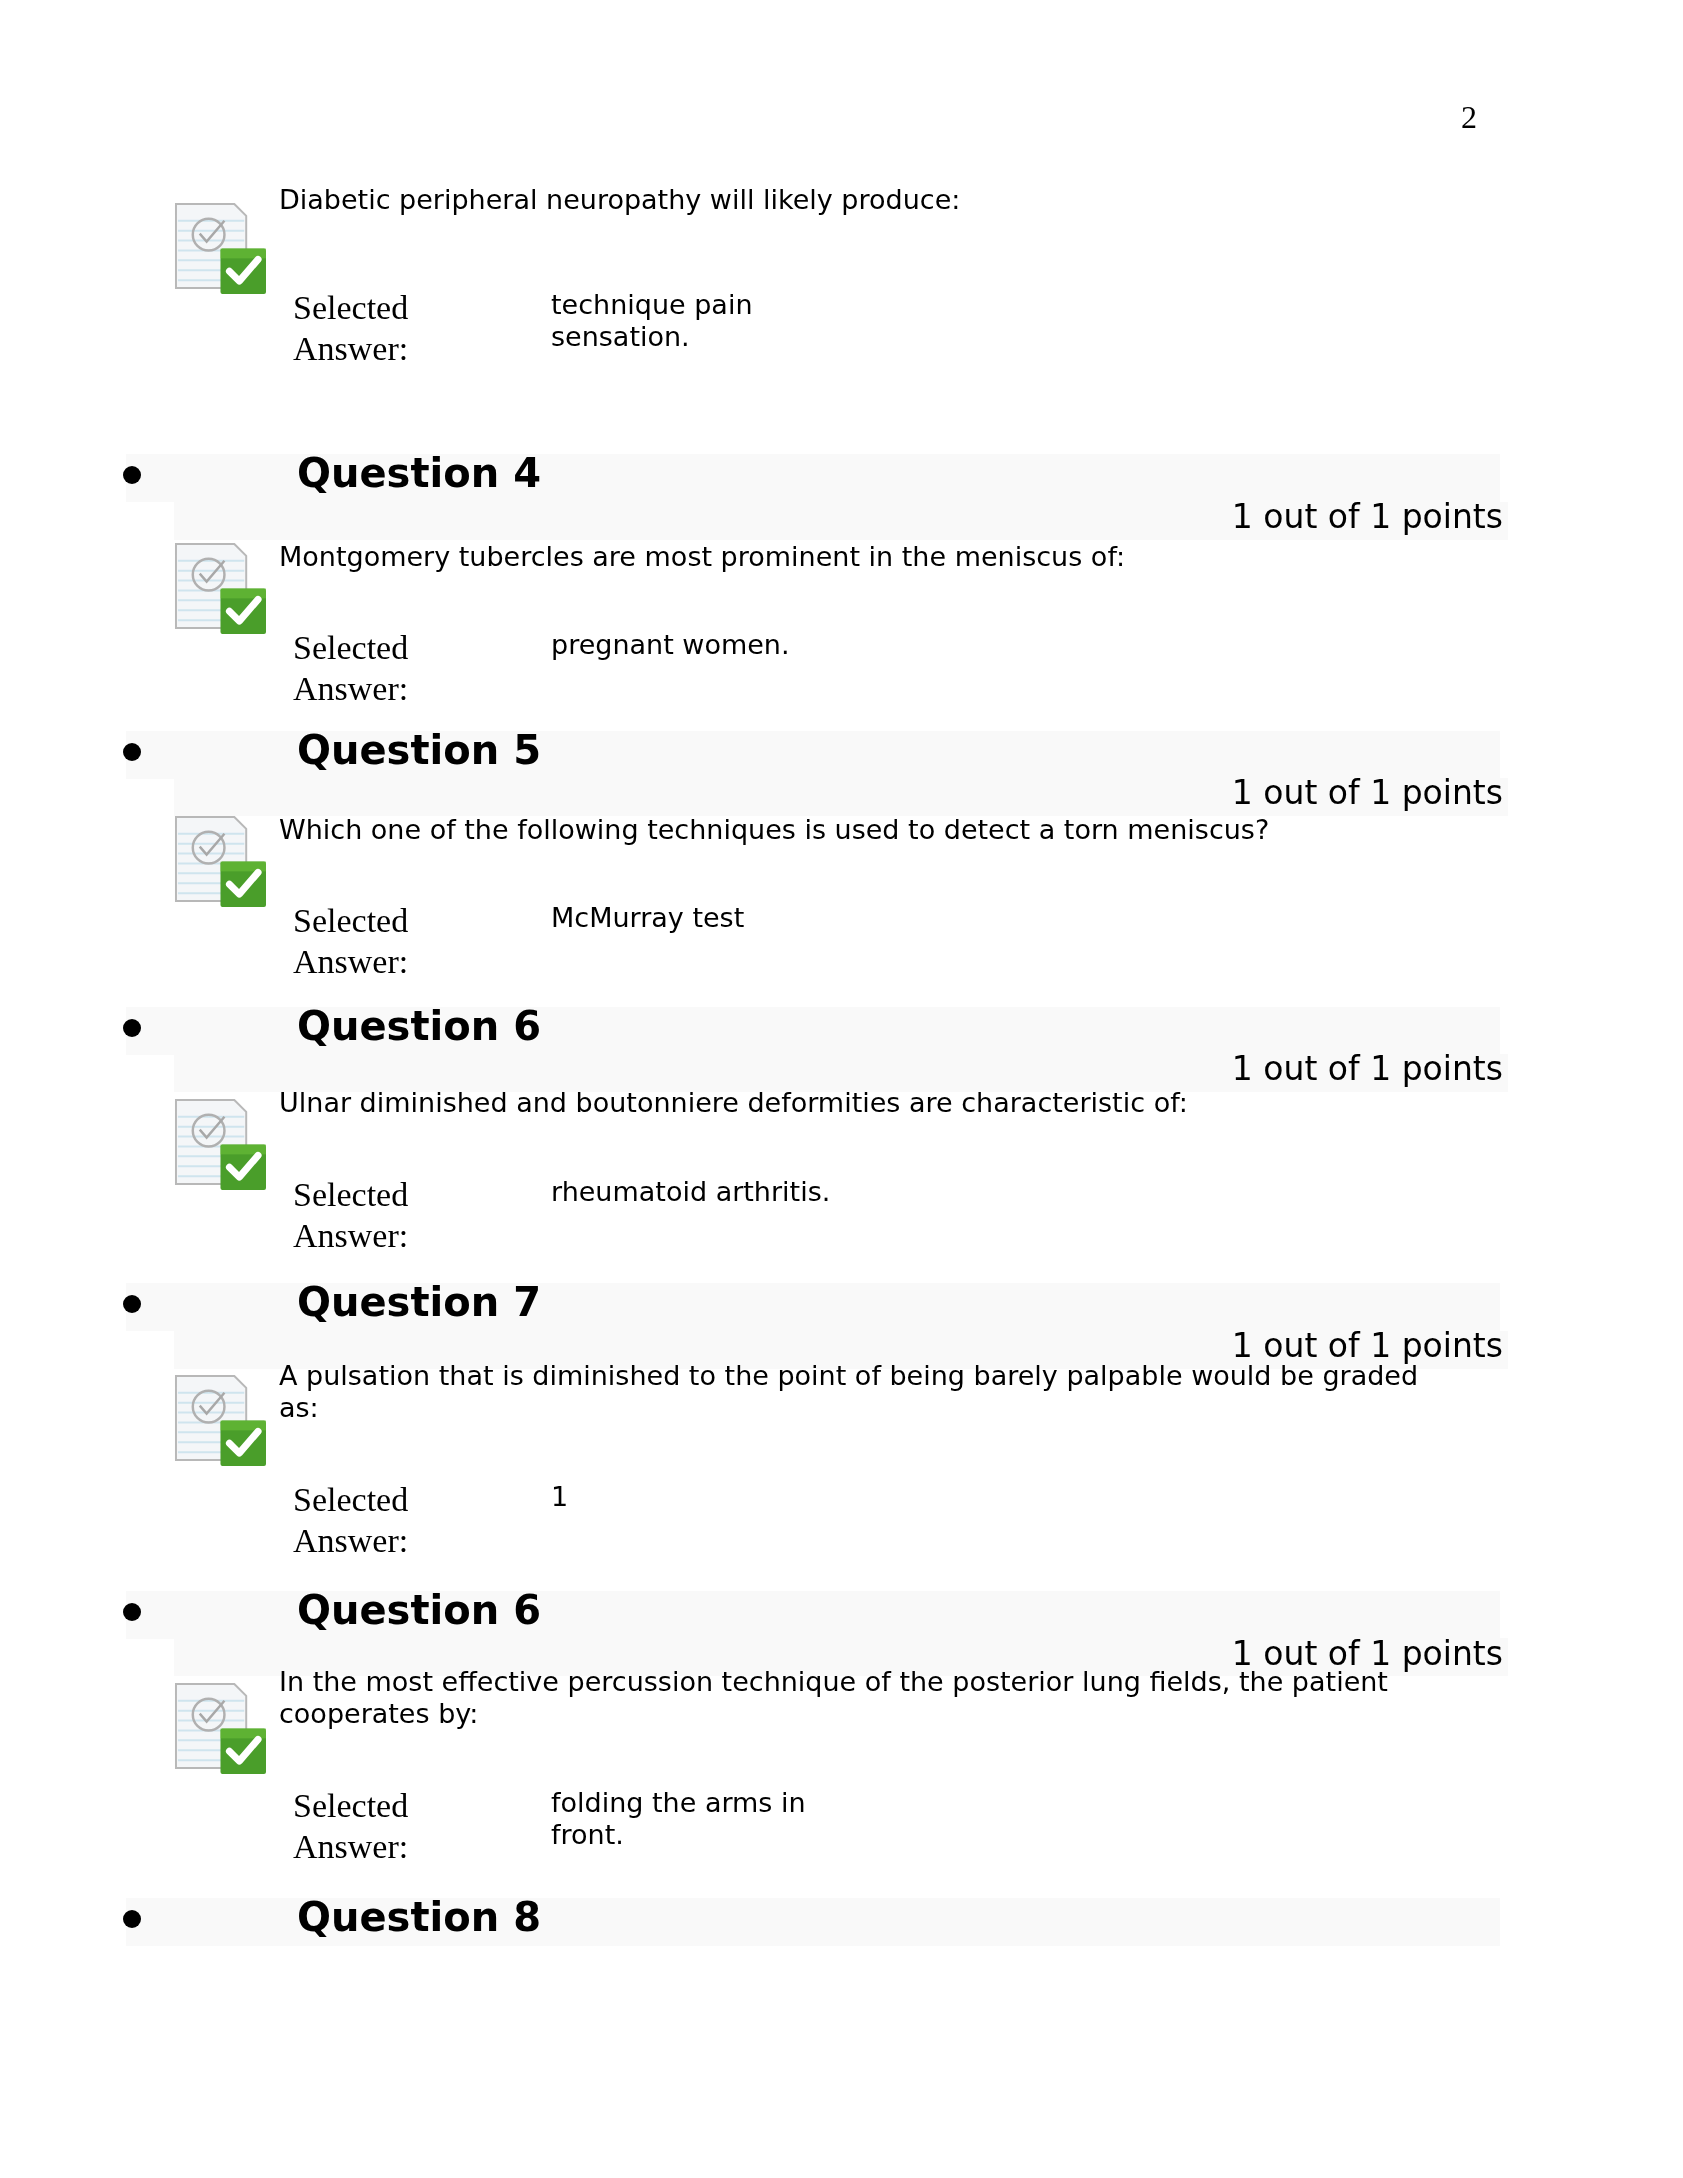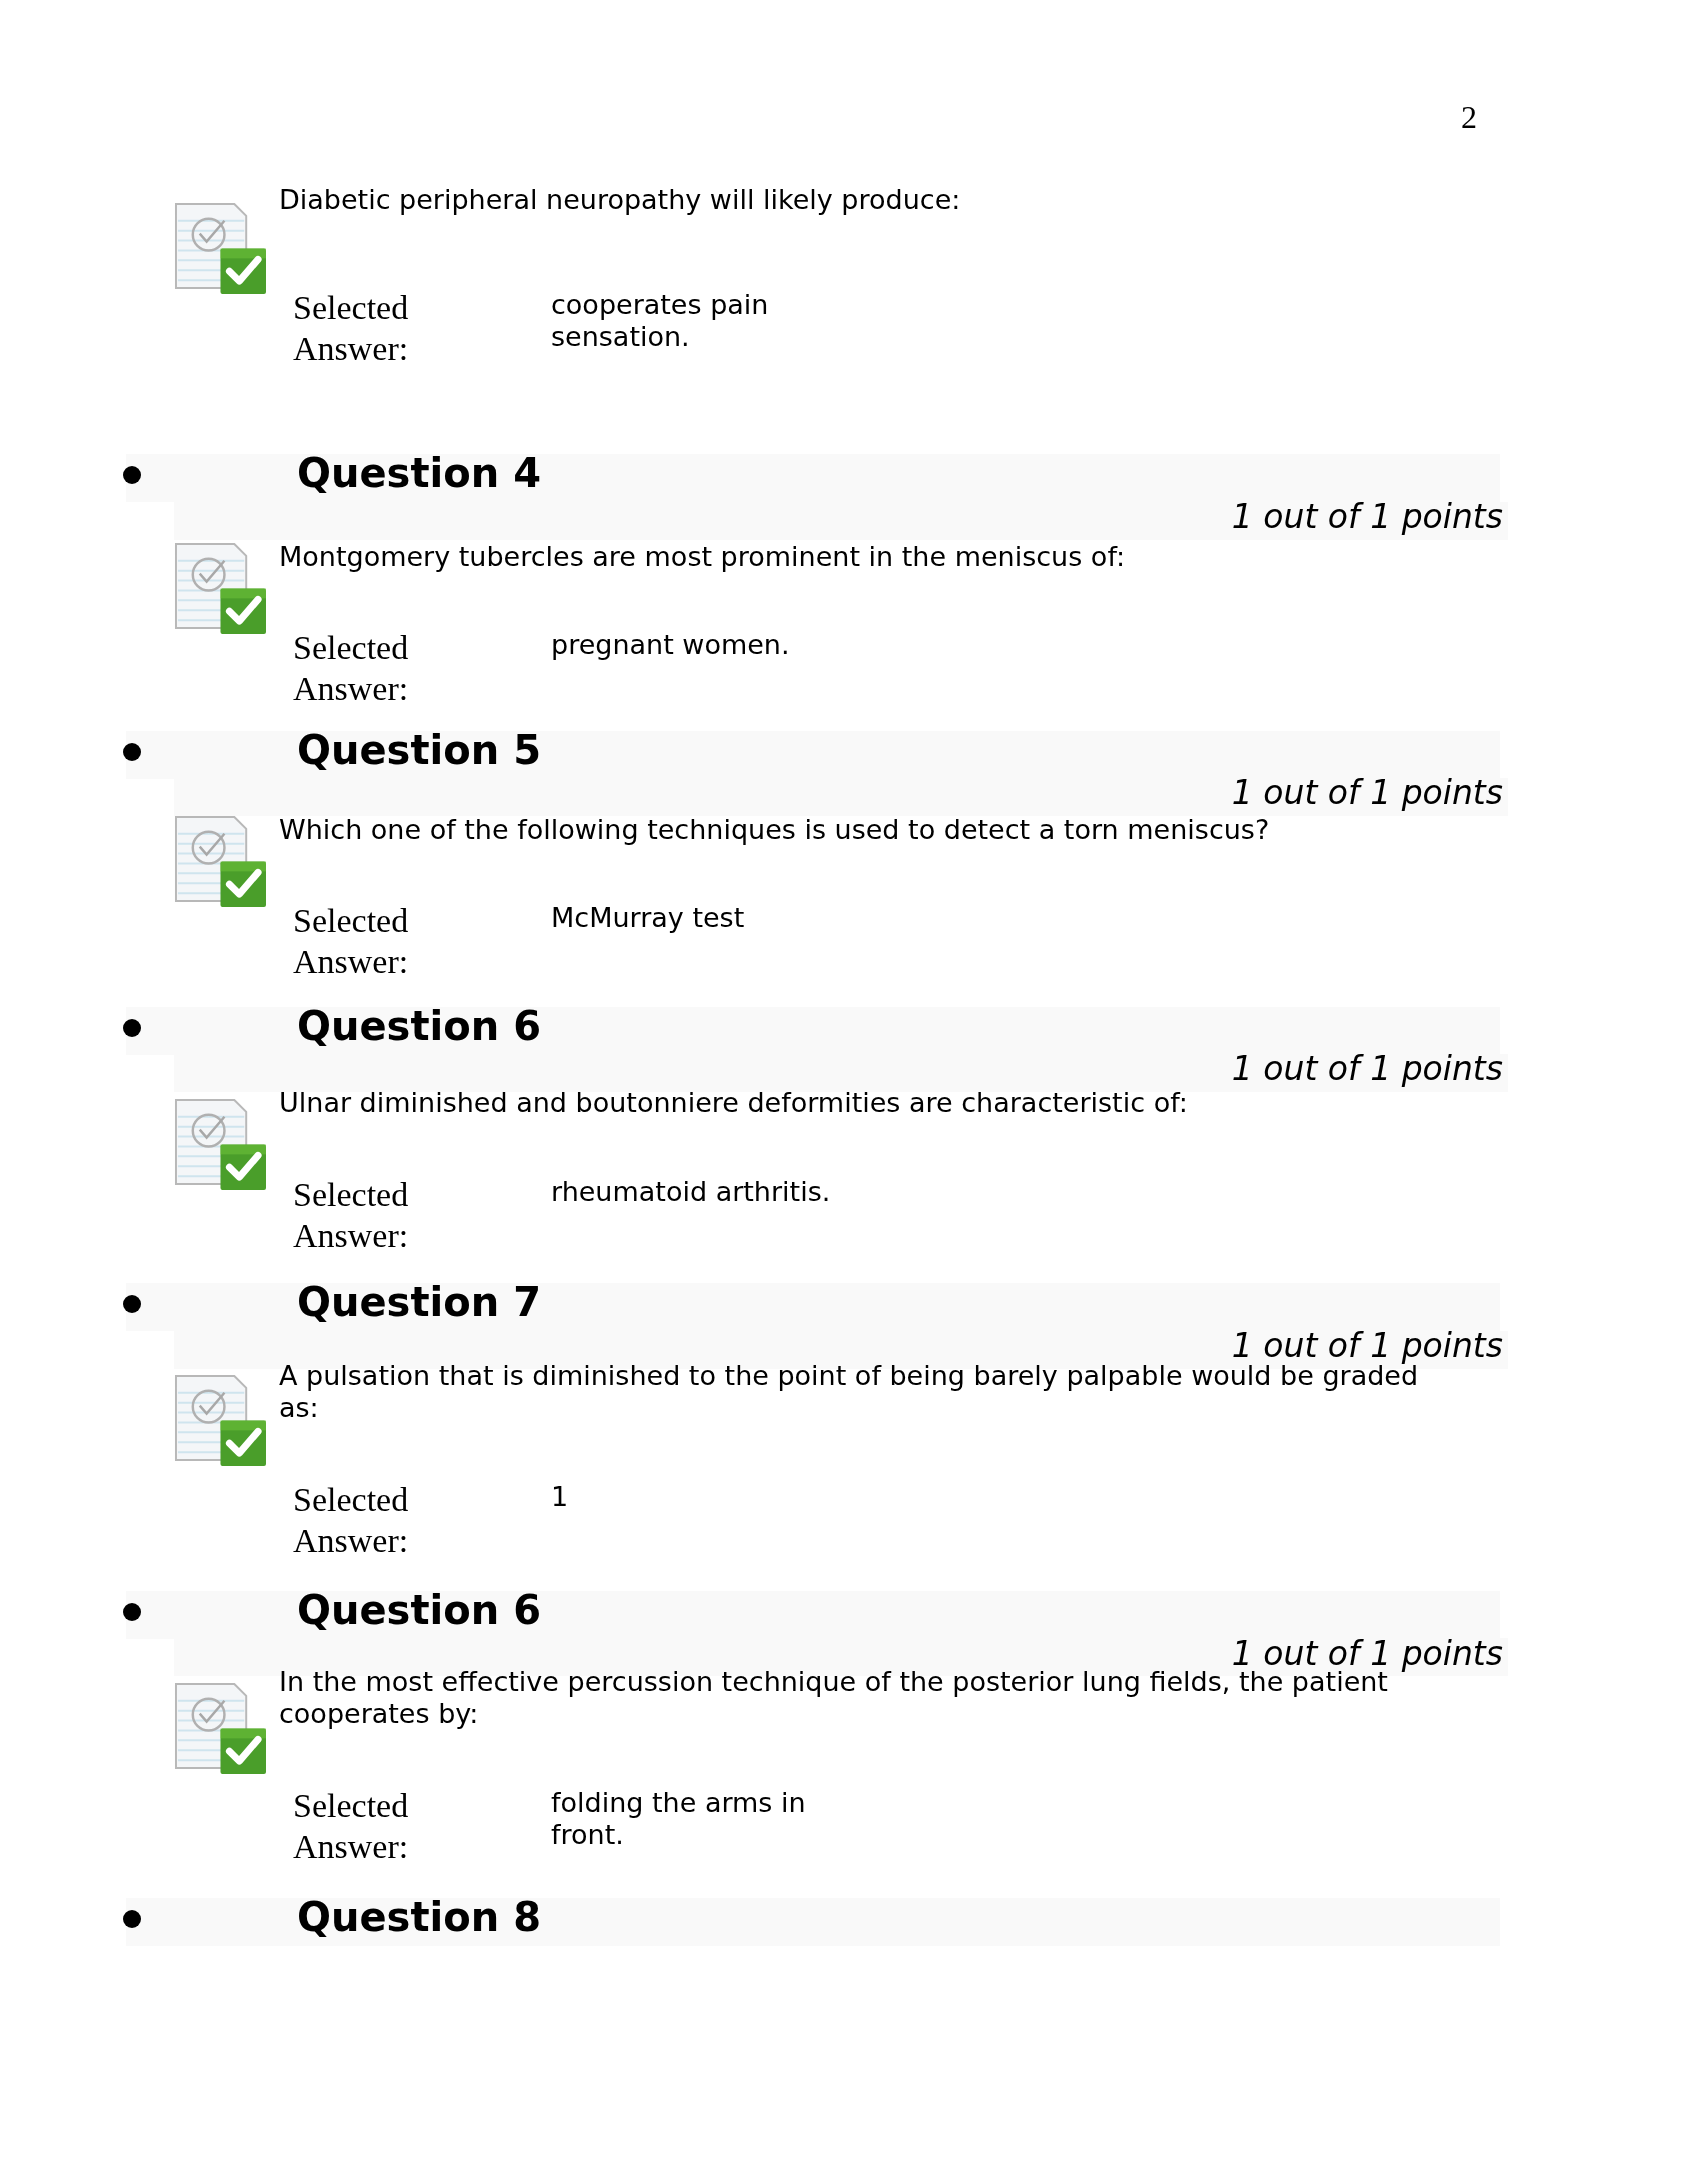--- a/index.html
+++ b/index.html
@@ -3,21 +3,21 @@
 <meta charset="utf-8">
 <style>
   html, body { margin: 0; padding: 0; background: #ffffff; }
   body { width: 1683px; height: 2178px; position: relative; overflow: hidden;
          font-family: "DejaVu Sans", sans-serif; color: #000; }
   .page-num { position: absolute; left: 1461px; top: 99px; font-family: "Liberation Serif", "DejaVu Serif", serif; font-size: 32px; }
   .band1 { position: absolute; left: 126px; width: 1374px; height: 48px; background: #f9f9f9; }
   .band2 { position: absolute; left: 174px; width: 1334px; height: 38px; background: #f9f9f9; }
   .bullet { position: absolute; left: 123px; width: 18px; height: 18px; border-radius: 50%; background: #000; }
   .q-title { position: absolute; left: 297px; font-weight: bold; font-size: 40px; line-height: 48px; white-space: nowrap; }
-  .points { position: absolute; right: 180px; font-size: 33px; line-height: 38px; white-space: nowrap; font-style: italic; }
+  .points { position: absolute; right: 180px; font-size: 33px; line-height: 38px; white-space: nowrap; }
   .icon { position: absolute; left: 173px; width: 93px; height: 93px; }
   .q-text { position: absolute; left: 279px; width: 1148px; font-size: 27px; line-height: 32px; }
   .ans-label { position: absolute; left: 293px; font-size: 34px; line-height: 41px; width: 218px; font-family: Liberation Serif, serif; }
   .ans-value { position: absolute; left: 551px; font-size: 27px; line-height: 32px; width: 287px; }
 </style>
 </head>
 <body>
 
 <svg width="0" height="0" style="position:absolute">
   <defs>
@@ -42,21 +42,21 @@
 </svg>
 
 <div class="page-num">2</div>
 
 <div>
   <svg class="icon" style="top:201px" viewBox="0 0 94 94" width="93" height="93">
       <use href="#check-doc"></use>
     </svg>
   <div class="q-text" style="top:184px">Diabetic peripheral neuropathy will likely produce:</div>
   <div class="ans-label" style="top:287px">Selected Answer:</div>
-  <div class="ans-value" style="top:289px">cooperates pain sensation.</div>
+  <div class="ans-value" style="top:289px">technique pain sensation.</div>
 </div>
 
 <div>
   <div class="band1" style="top:454px"></div>
   <div class="band2" style="top:502px"></div>
   <div class="bullet" style="top:466px"></div>
   <div class="q-title" style="top:449px">Question 4</div>
   <div class="points" style="top:498px">1 out of 1 points</div>
   <svg class="icon" style="top:541px" viewBox="0 0 94 94" width="93" height="93">
       <use href="#check-doc"></use>

